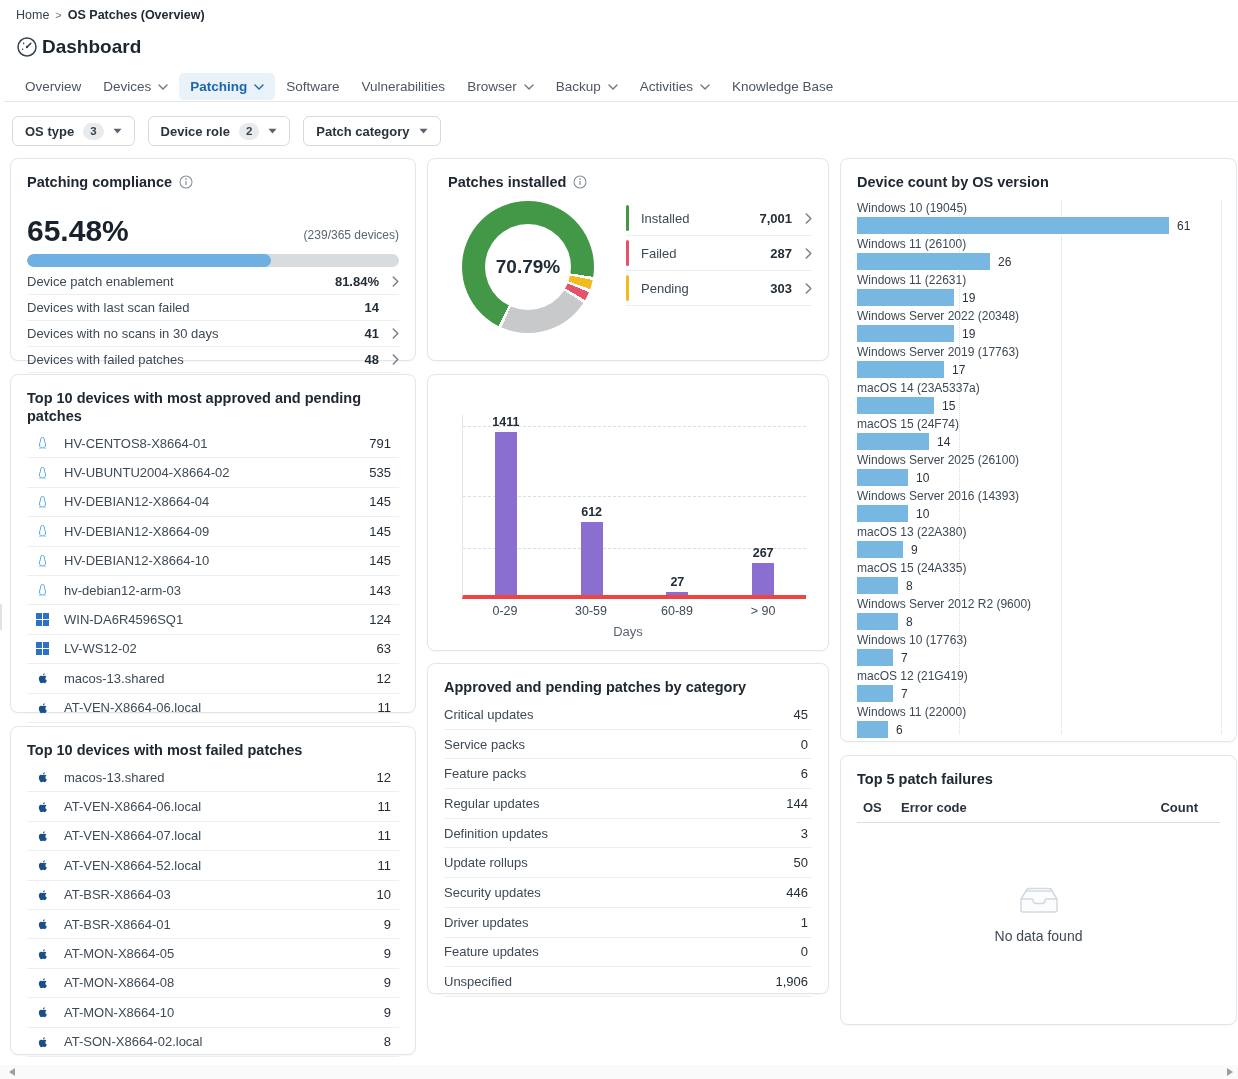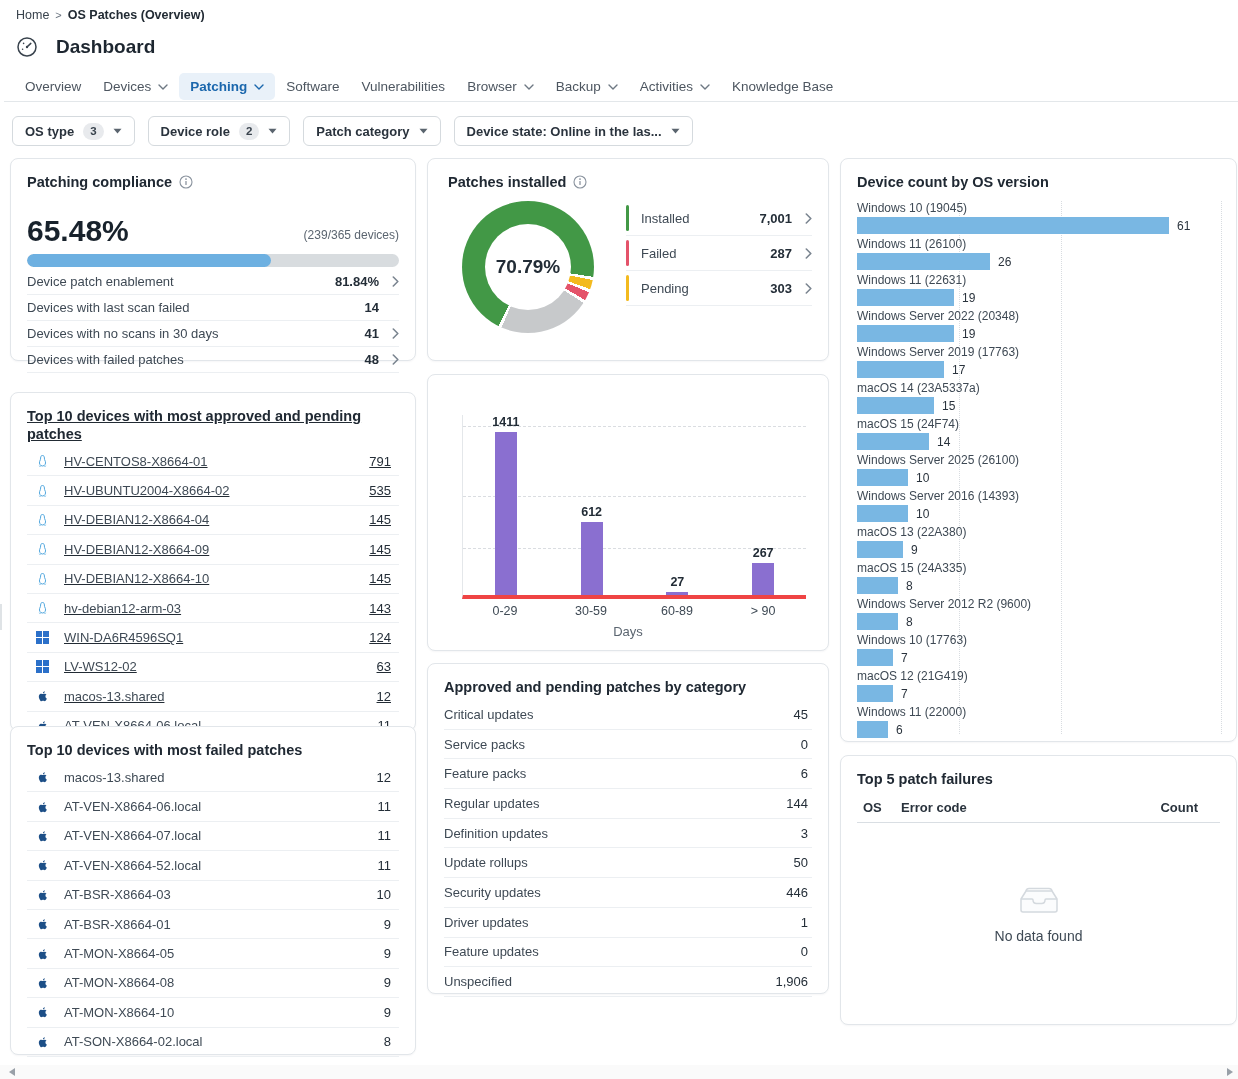--- a/index.html
+++ b/index.html
@@ -6,21 +6,21 @@
   body{
     width:1238px;height:1079px;position:relative;background:#fff;
     font-family:"Liberation Sans",sans-serif;color:#222b34;overflow:hidden;
     -webkit-font-smoothing:antialiased;
   }
   
   .breadcrumb{position:absolute;left:16px;top:8px;font-size:12.5px;color:#39434d;display:flex;align-items:center;gap:6px;}
   .breadcrumb .crumb-home{color:#39434d;cursor:pointer;}
   .breadcrumb .crumb-sep{color:#6b7580;font-size:11px;}
   .breadcrumb .crumb-cur{font-weight:700;color:#222b34;}
-  .page-head{position:absolute;left:16px;top:36px;display:flex;align-items:center;gap:18px;}
+  .page-head{position:absolute;left:16px;top:36px;display:flex;align-items:center;gap:4px;}
   .page-head .gauge{width:22px;height:22px;display:flex;align-items:center;justify-content:center;color:#39434d;}
   .page-title{font-size:19px;font-weight:700;color:#1d2630;}
   
   .tabbar{position:absolute;left:4px;top:72px;width:1238px;height:30px;border-bottom:1px solid #e3e7ea;display:flex;align-items:center;padding-left:10px;box-sizing:border-box;}
   .tab{display:flex;align-items:center;gap:7px;padding:6px 11px;font-size:13.5px;color:#4d5660;border-radius:5px;cursor:pointer;white-space:nowrap;}
   .tab.active{color:#1b67ad;background:#e9f1f9;font-weight:700;}
   .tab .caret{display:flex;color:#6e7883;}
   .tab.active .caret{color:#1b67ad;}
   
   .filters{position:absolute;left:12px;top:116px;display:flex;gap:13px;}
@@ -189,28 +189,20 @@
       <span class="chip-label">Device role</span>
       <span class="badge">2</span>
       <span class="tri" style="display: flex;">
         <svg width="9" height="6" viewBox="0 0 9 6">
           <path d="M0.5 0.8 L8.5 0.8 L4.5 5.4 Z" fill="currentColor"></path>
         </svg>
       </span>
     </div>
     <div class="chip">
       <span class="chip-label">Patch category</span>
-      <span class="tri" style="display: flex;">
-        <svg width="9" height="6" viewBox="0 0 9 6">
-          <path d="M0.5 0.8 L8.5 0.8 L4.5 5.4 Z" fill="currentColor"></path>
-        </svg>
-      </span>
-    </div>
-    <div class="chip">
-      <span class="chip-label">Device state: Online in the las...</span>
       <span class="tri" style="display: flex;">
         <svg width="9" height="6" viewBox="0 0 9 6">
           <path d="M0.5 0.8 L8.5 0.8 L4.5 5.4 Z" fill="currentColor"></path>
         </svg>
       </span>
     </div>
   </div>
 
 <div class="card" style="left:10px;top:158px;width:406px;height:203px;">
   <div class="card-title">
@@ -438,21 +430,21 @@
       <div class="osgroup">
         <div class="oslabel">Windows 11 (22000)</div>
         <div class="osbarrow">
           <div class="osbar" style="width: 31px; background: rgb(121, 183, 227);"></div>
           <span class="osval">6</span>
         </div>
       </div>
     </div>
 </div>
 
-<div class="card" style="left:10px;top:392px;width:406px;height:339px;text-decoration:underline;">
+<div class="card" style="left:10px;top:374px;width:406px;height:339px;">
   <div class="card-title">
     <span>Top 10 devices with most approved and pending patches</span>
   </div>
   <div class="devlist" id="list-approved">
       <div class="drow">
         <span class="osic linux">
           <svg width="13" height="14" viewBox="0 0 14 14">
             <path d="M7 1.1 C5.5 1.1 4.9 2.3 5 3.8 C5.1 4.9 4.5 6.1 3.9 7.6 C3.2 9.4 4.3 12.4 7 12.4 C9.7 12.4 10.8 9.4 10.1 7.6 C9.5 6.1 8.9 4.9 9 3.8 C9.1 2.3 8.5 1.1 7 1.1 Z" fill="none" stroke="currentColor" stroke-width="1.05"></path>
             <path d="M5.2 12.2 C4.7 13 3.5 12.8 3.4 12.2 M8.8 12.2 C9.3 13 10.5 12.8 10.6 12.2" fill="none" stroke="currentColor" stroke-width="0.9"></path>
           </svg>

